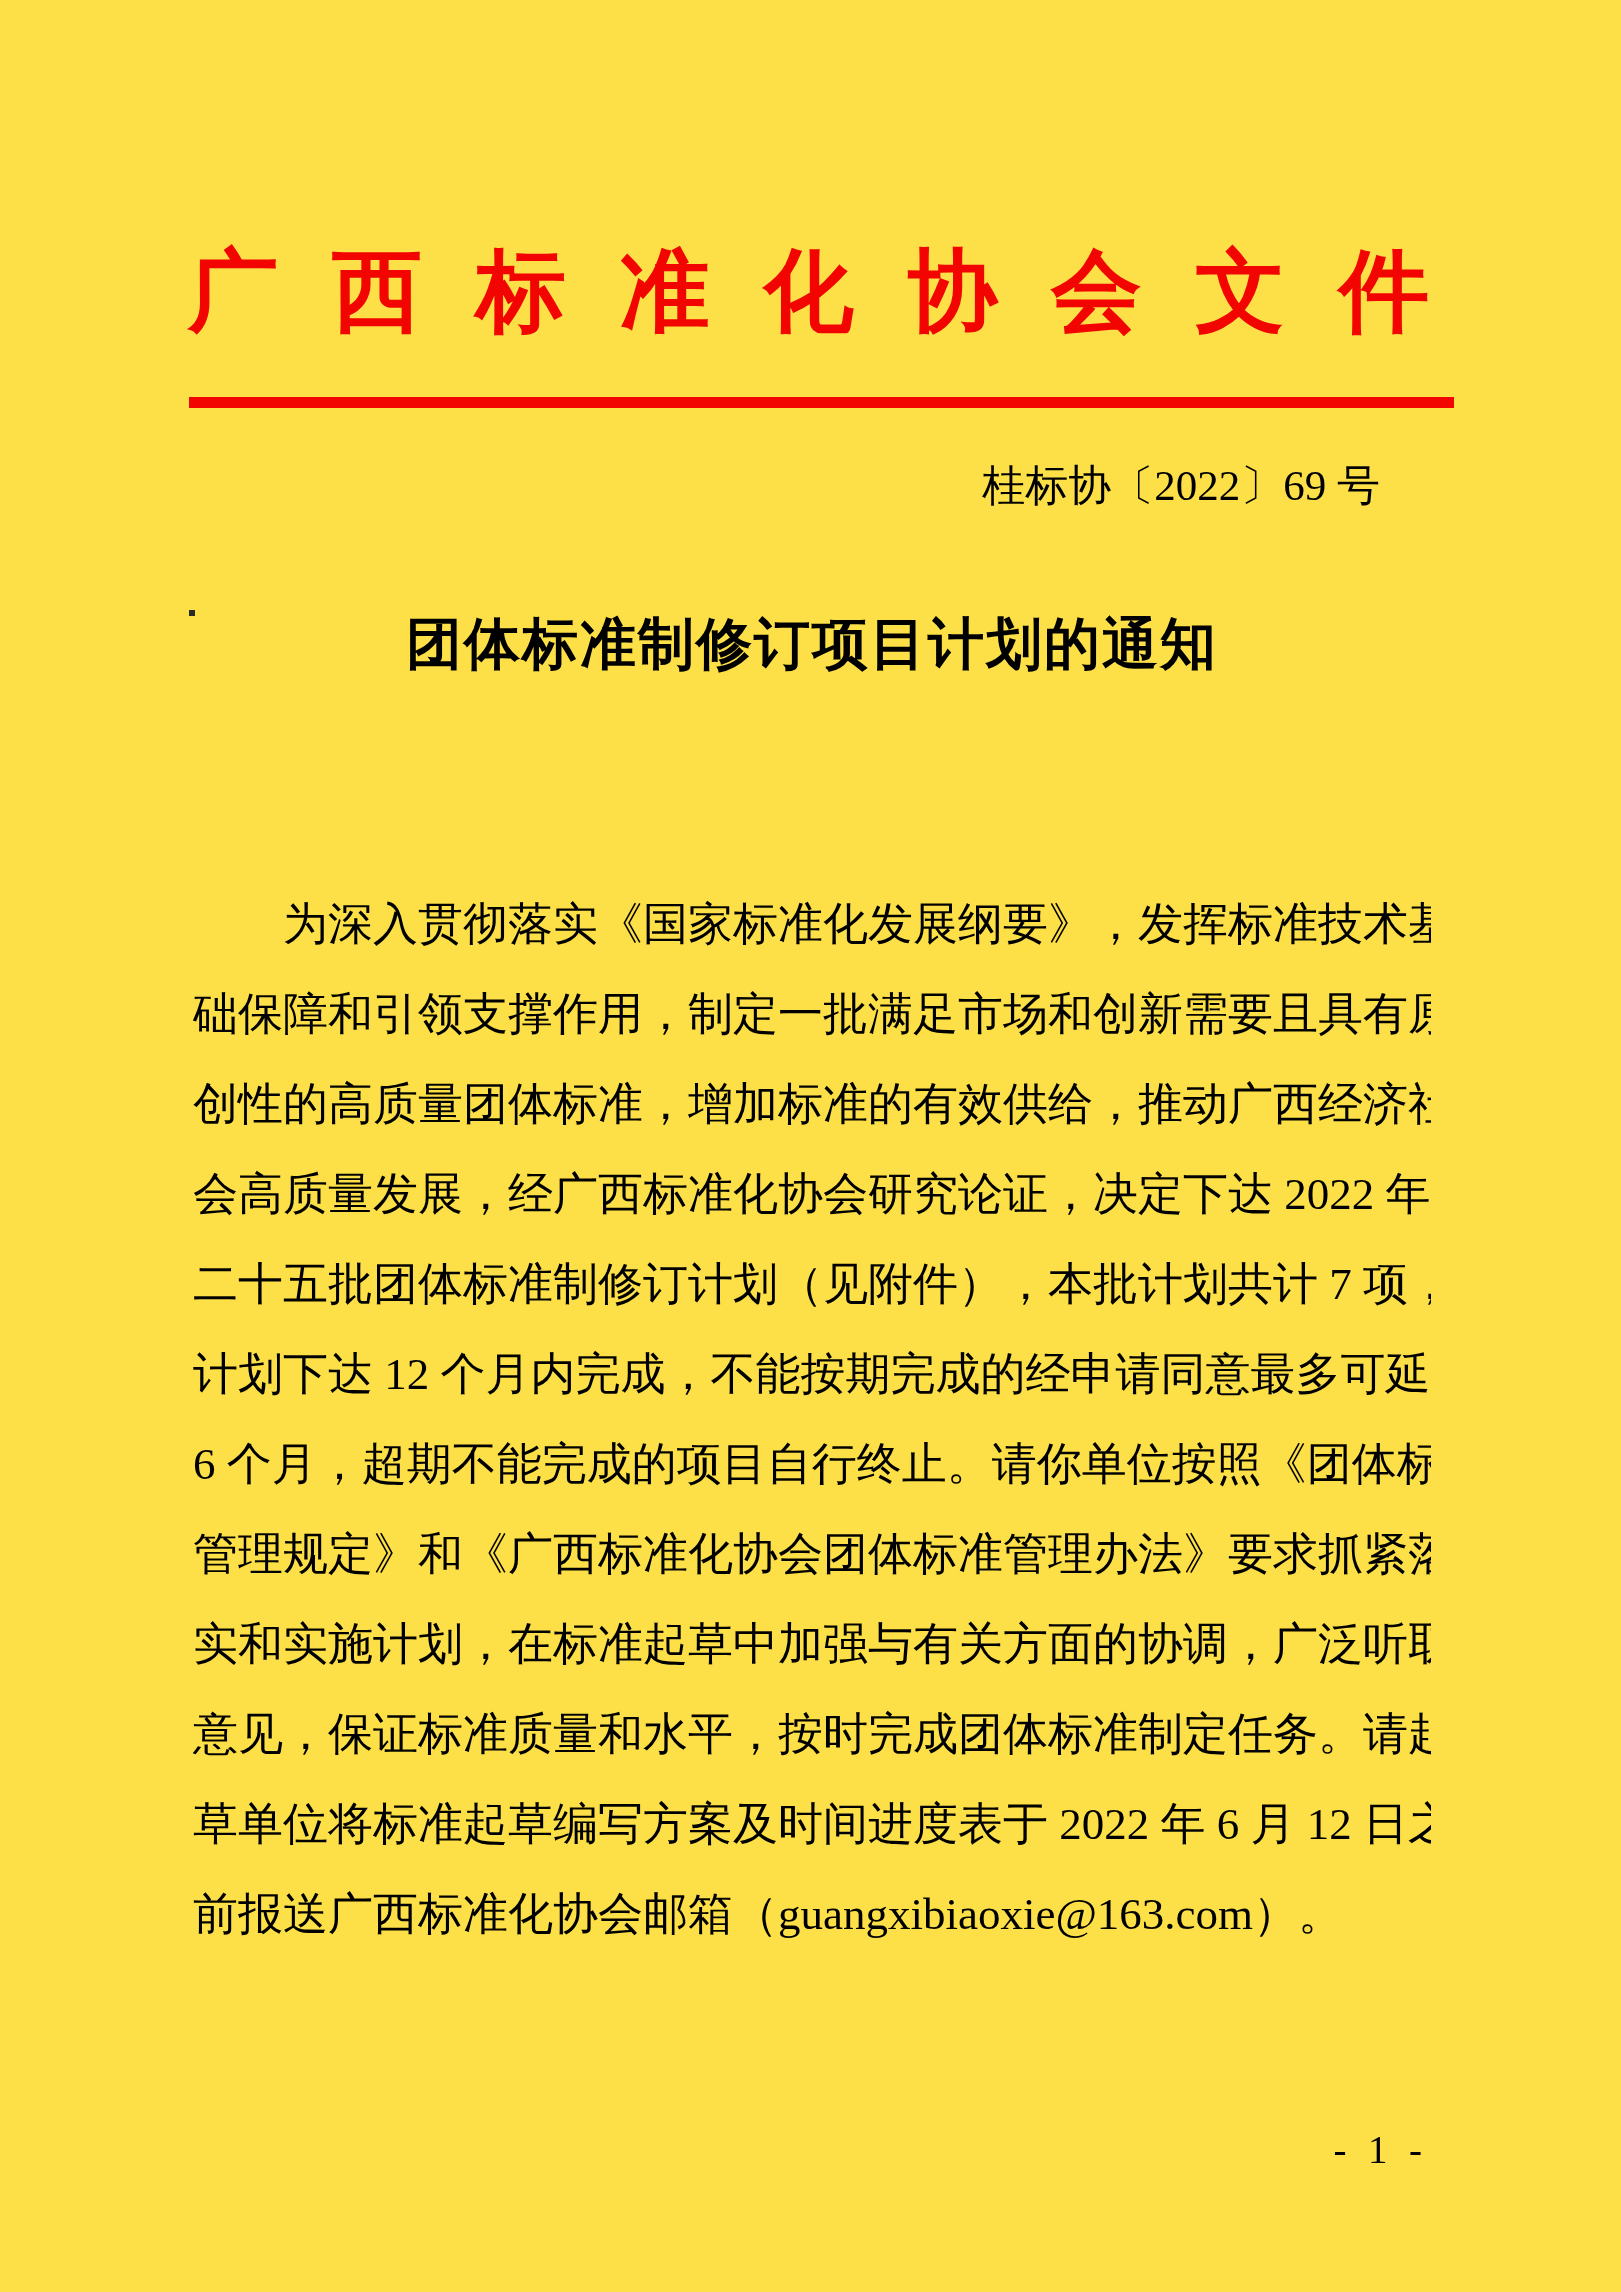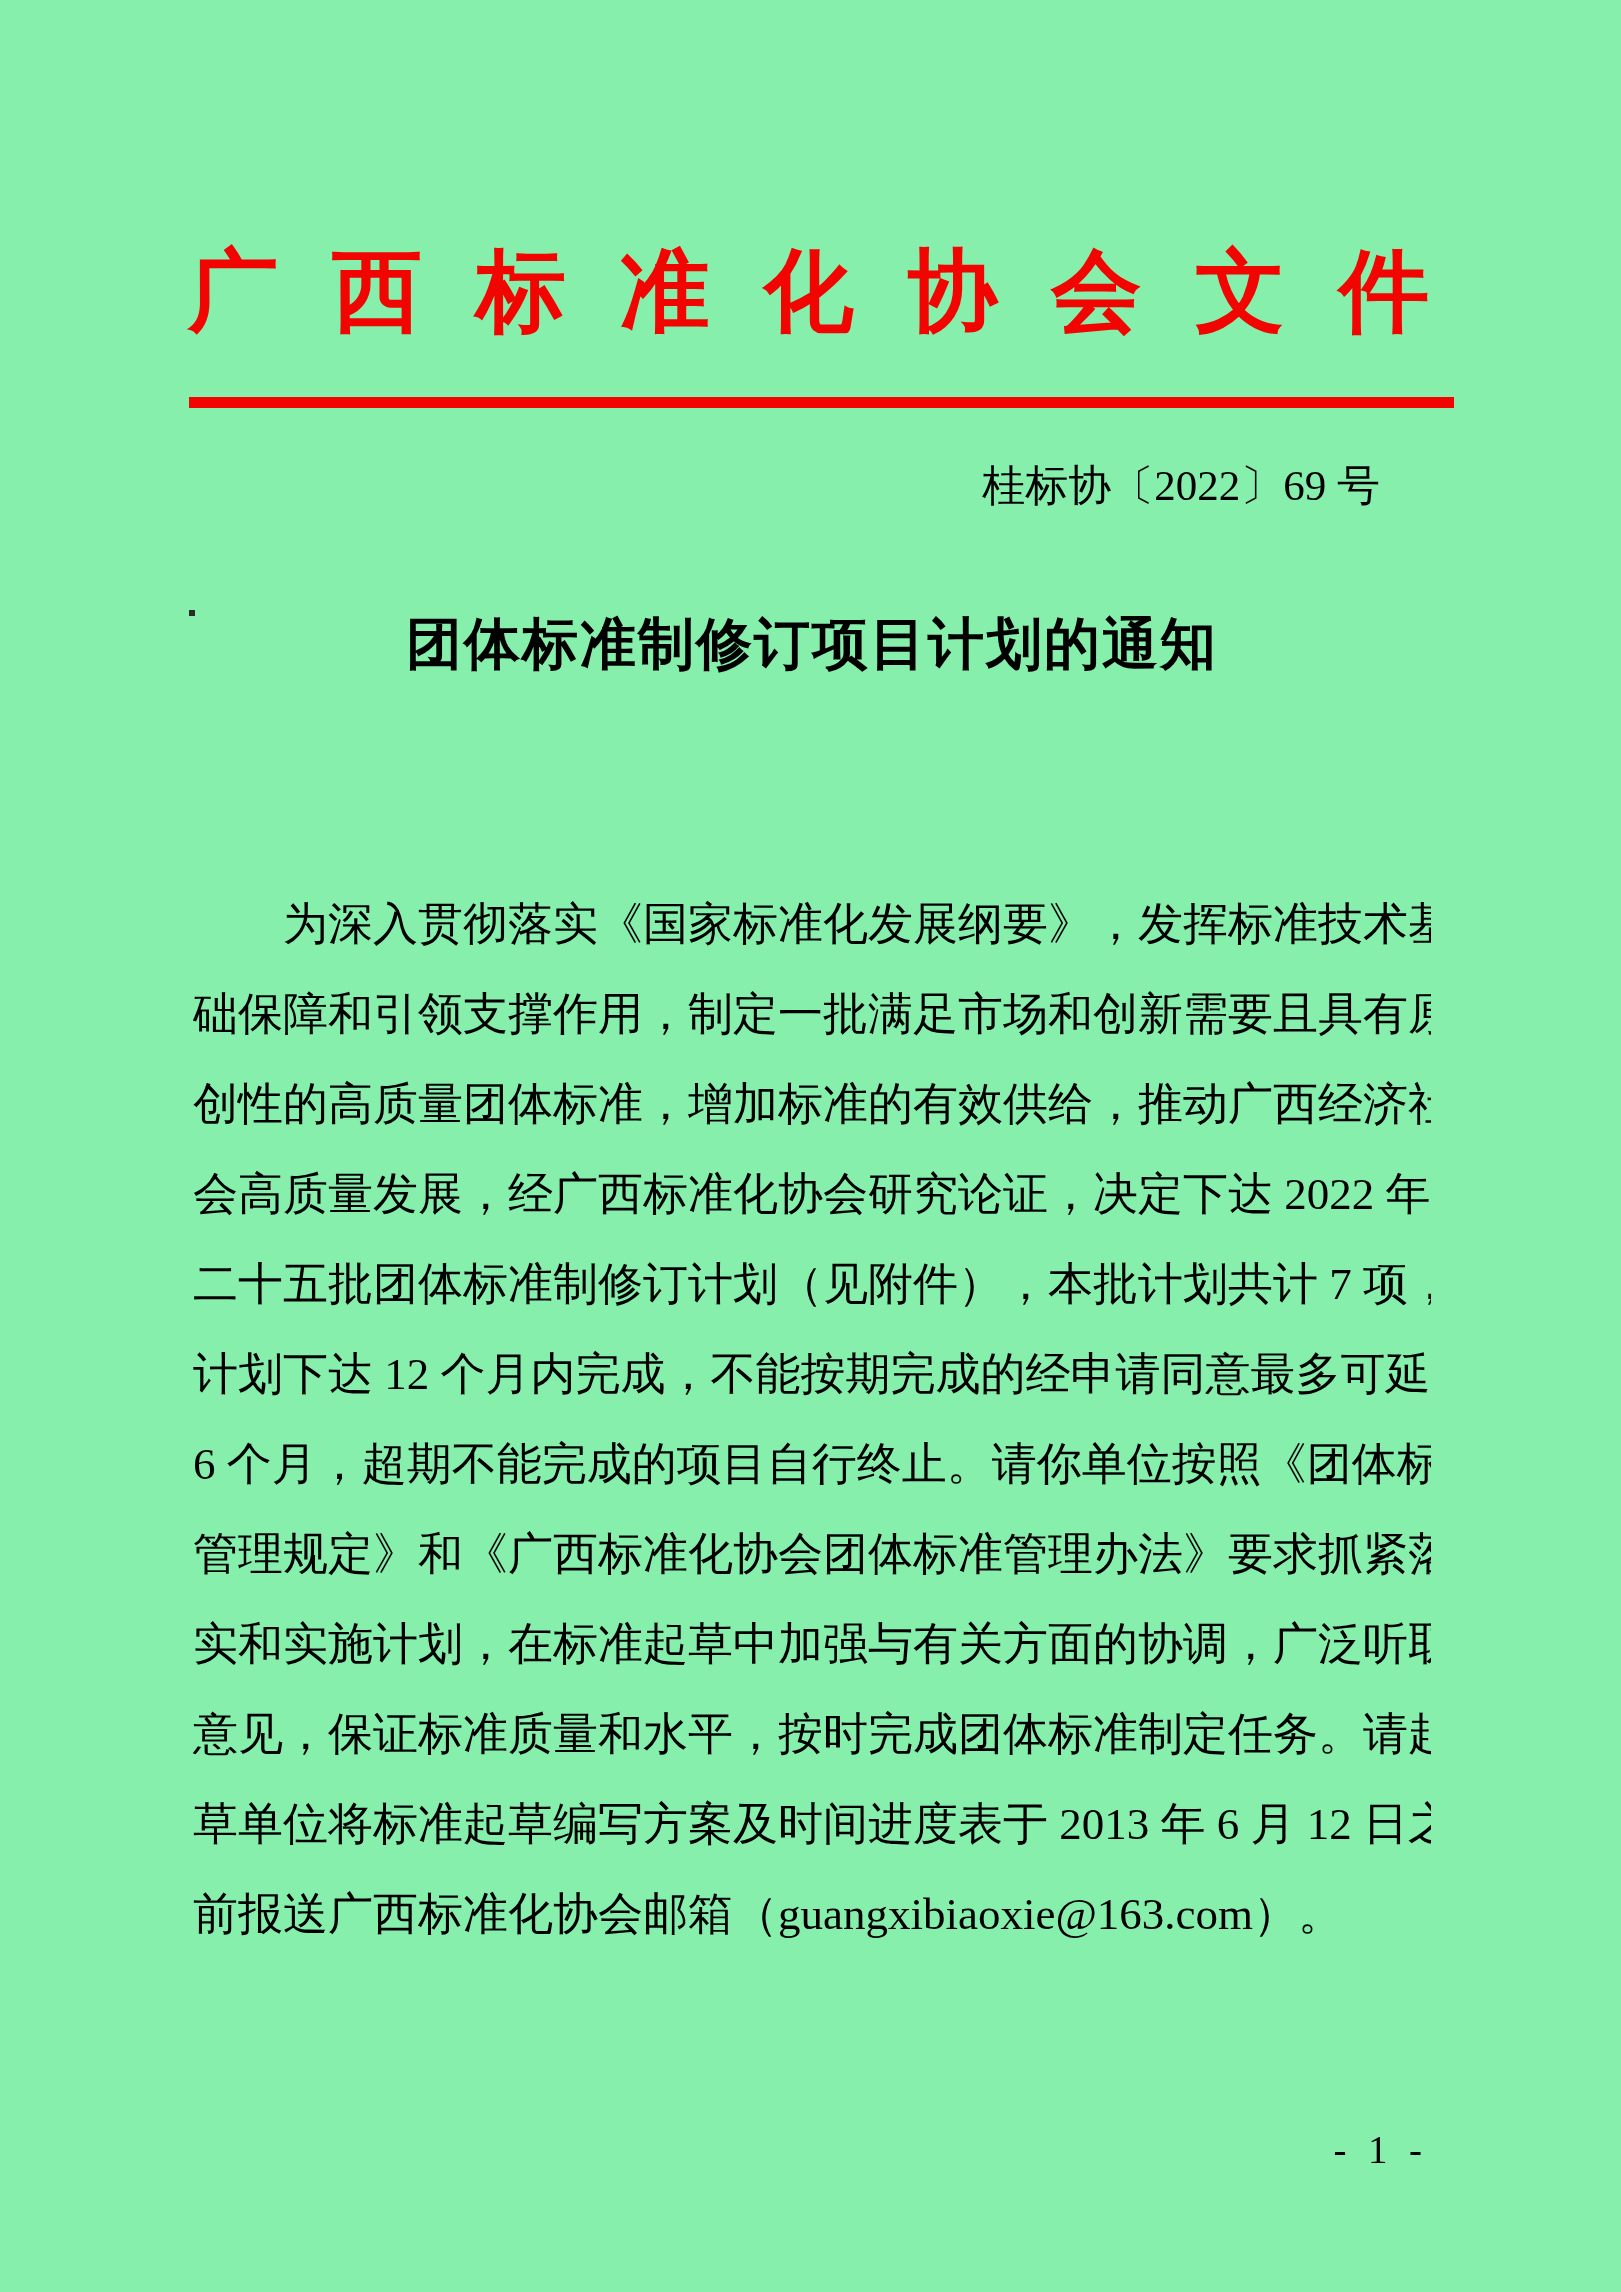--- a/index.html
+++ b/index.html
@@ -5,21 +5,21 @@
   html, body {
     margin: 0;
     padding: 0;
     background: #888;
   }
   .page {
     position: relative;
     width: 1621px;
     height: 2293px;
     margin: 0 auto;
-    background: #86efac;
+    background: #fde047;
     font-family: "Liberation Serif", "DejaVu Serif", serif;
     color: #000;
     overflow: hidden;
   }
   .red-header {
     position: absolute;
     left: 188px;
     top: 238px;
     width: 1241px;
     font-size: 90px;
@@ -131,20 +131,20 @@
     <div class="body-line indent">为深入贯彻落实《国家标准化发展纲要》，发挥标准技术基</div>
     <div class="body-line">础保障和引领支撑作用，制定一批满足市场和创新需要且具有原</div>
     <div class="body-line">创性的高质量团体标准，增加标准的有效供给，推动广西经济社</div>
     <div class="body-line">会高质量发展，经广西标准化协会研究论证，决定下达 2022 年第</div>
     <div class="body-line">二十五批团体标准制修订计划（见附件），本批计划共计 7 项，</div>
     <div class="body-line">计划下达 12 个月内完成，不能按期完成的经申请同意最多可延期</div>
     <div class="body-line">6 个月，超期不能完成的项目自行终止。请你单位按照《团体标准</div>
     <div class="body-line">管理规定》和《广西标准化协会团体标准管理办法》要求抓紧落</div>
     <div class="body-line">实和实施计划，在标准起草中加强与有关方面的协调，广泛听取</div>
     <div class="body-line">意见，保证标准质量和水平，按时完成团体标准制定任务。请起</div>
-    <div class="body-line">草单位将标准起草编写方案及时间进度表于 2013 年 6 月 12 日之</div>
+    <div class="body-line">草单位将标准起草编写方案及时间进度表于 2022 年 6 月 12 日之</div>
     <div class="body-line last">前报送广西标准化协会邮箱（guangxibiaoxie@163.com）。</div>
   </div>
 
   <div class="page-number">- 1 -</div>
 
 </div>
 
 
 </body></html>

